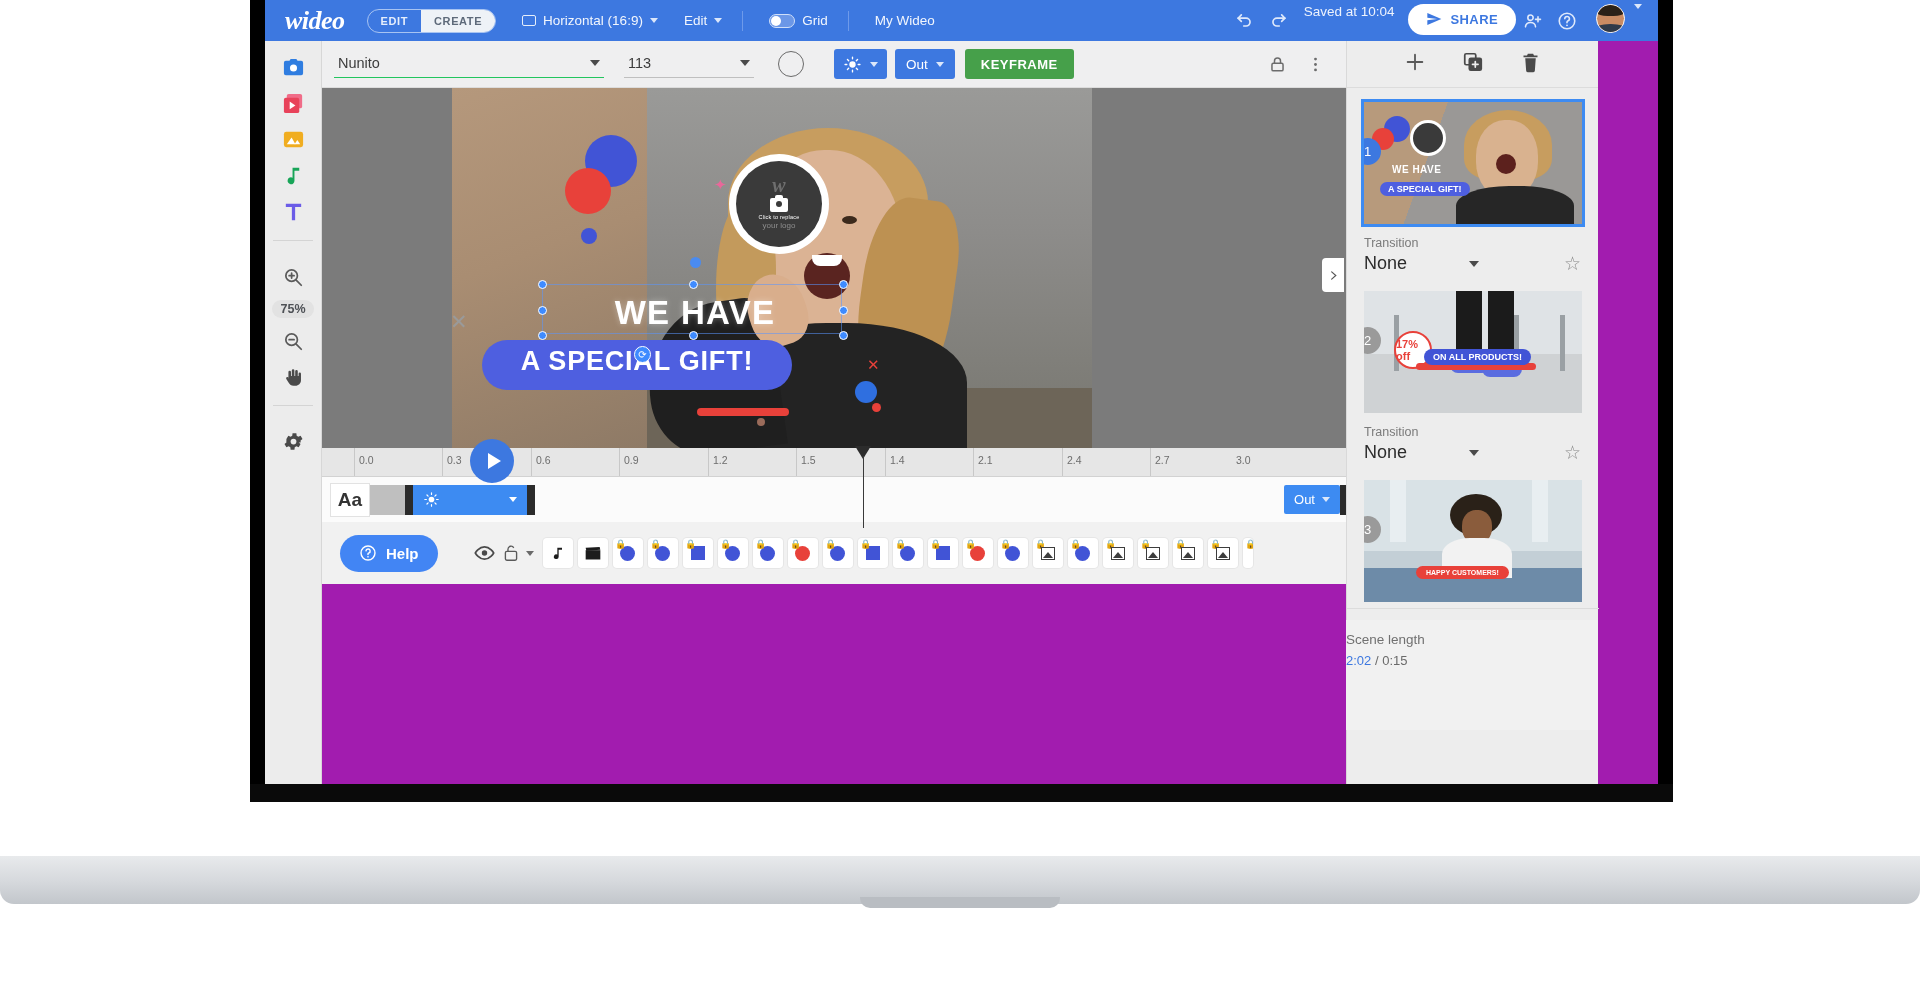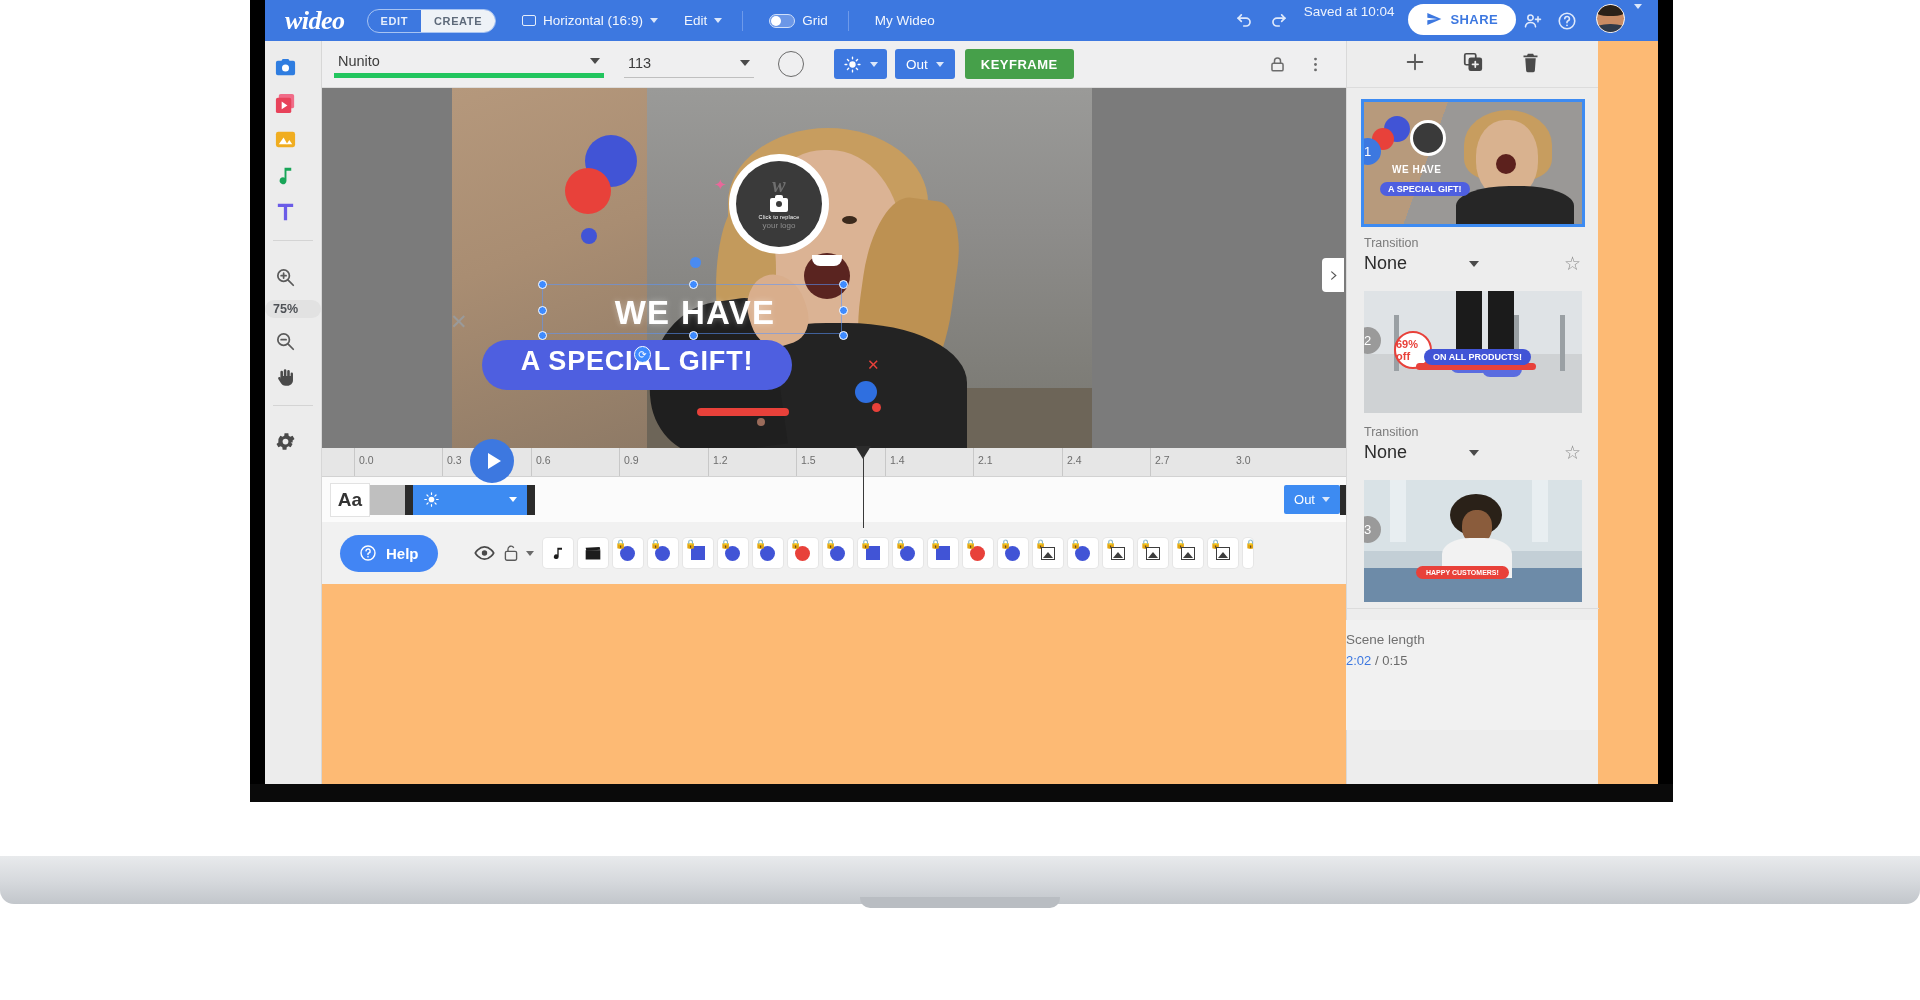--- a/index.html
+++ b/index.html
@@ -15,21 +15,21 @@
     background:#0a0a0a; }
   .laptop-base-blue { position:absolute; left:215px; top:856px; width:1500px; height:44px;
     background:#0b63f6; border-radius:0 0 38px 38px; }
   .laptop-deck { position:absolute; left:0px; top:856px; width:1920px; height:48px;
     background:linear-gradient(180deg,#e8eaec 0%,#d5d8dc 55%,#c2c6cb 100%);
     border-radius:0 0 14px 14px; }
   .laptop-deck-notch { position:absolute; left:860px; top:897px; width:200px; height:11px;
     background:#b9bdc2; border-radius:0 0 10px 10px; }
 
   
-  .app { position:absolute; left:265px; top:0; width:1393px; height:784px; background:#fdba74;
+  .app { position:absolute; left:265px; top:0; width:1393px; height:784px; background:#a21caf;
     overflow:hidden;text-decoration:underline; }
 
   
   .topbar { position:absolute; left:0; top:0; width:1393px; height:41px; background:#3d78e0;
     display:flex; align-items:center; color:#fff; }
   .logo { font-family:"Liberation Serif", serif; font-style:italic; font-weight:bold;
     font-size:26px; letter-spacing:-0.5px; margin-left:20px; color:#fff; }
   .edit-create { margin-left:22px; display:flex; height:24px; border:1.5px solid #a8c4f2;
     border-radius:13px; overflow:hidden; }
   .ec-seg { font-size:11px; font-weight:bold; letter-spacing:.6px; padding:0 13px;
@@ -56,33 +56,33 @@
   .avatar { width:29px; height:29px; border-radius:50%; overflow:hidden; margin-left:12px;
     background:#c98b63; position:relative; border:1.5px solid #fff; }
   .avatar .hair { position:absolute; left:0; top:0; width:100%; height:42%; background:#2b2118;
     border-radius:50% 50% 40% 40%/70% 70% 30% 30%; }
   .avatar .shirt { position:absolute; left:-10%; bottom:-14%; width:120%; height:40%;
     background:#2f3a49; border-radius:50% 50% 0 0; }
 
   
   .rail { position:absolute; left:0; top:41px; width:57px; height:743px; background:#ececec;
     border-right:1px solid #d7d7d7; }
-  .rail-group { display:flex; flex-direction:column; padding-top:10px; }
+  .rail-group { display:flex; flex-direction:column; align-items:center; padding-top:10px; }
   .rail-btn { width:40px; height:33px; display:flex; align-items:center; justify-content:center;
     margin-bottom:3px; }
   .rail-div { height:1px; background:#d4d4d4; margin:9px 8px; }
   .zoom-pct { font-size:12.5px; font-weight:bold; color:#4e5156; background:#e2e2e2;
     border-radius:10px; padding:2px 8px; margin:4px 0 6px; }
 
   
   .toolbar2 { position:absolute; left:57px; top:41px; width:1024px; height:47px;
     background:#efeff0; border-bottom:1px solid #dcdcdc; display:flex; align-items:center; }
   .fontsel { margin-left:12px; width:270px; height:27px; display:flex; align-items:center;
     justify-content:space-between; font-size:14.5px; color:#3c3c3c;
-    border-bottom:5px solid #22c55e; padding:0 4px 2px 4px; }
+    border-bottom:1px solid #22c55e; padding:0 4px 2px 4px; }
   .sizesel { margin-left:20px; width:130px; height:27px; display:flex; align-items:center;
     justify-content:space-between; font-size:14.5px; color:#3c3c3c;
     border-bottom:1px solid #bfbfbf; padding:0 4px 2px 4px; }
   .caret-dark { width:0;height:0; border-left:5px solid transparent;
     border-right:5px solid transparent; border-top:6px solid #4a4a4a; }
   .color-circle { margin-left:24px; width:26px; height:26px; border-radius:50%;
     border:1.6px solid #6a6a6a; background:transparent; }
   .anim-btn { margin-left:30px; height:30px; background:#3d78e0; border-radius:3px;
     display:flex; align-items:center; gap:8px; padding:0 9px; }
   .out-btn { margin-left:8px; height:30px; background:#3d78e0; border-radius:3px; color:#fff;
@@ -743,21 +743,21 @@
       <div class="scene-card" style="padding-top:16px">
         <div class="thumb">
           <div class="th2">
             <div class="pole" style="left:30px"></div>
             <div class="pole" style="left:150px"></div>
             <div class="pole" style="left:196px"></div>
             <div class="leg" style="left:92px"></div>
             <div class="leg" style="left:124px"></div>
             <div class="shoe" style="left:86px;top:62px"></div>
             <div class="shoe" style="left:118px;top:66px"></div>
-            <div class="badge50">69% off</div>
+            <div class="badge50">17% off</div>
             <div class="tagr"></div>
             <div class="tag">ON ALL PRODUCTS!</div>
           </div>
           <div class="badge gray">2</div>
         </div>
         <div class="trans-lbl">Transition</div>
         <div class="trans-row">
           <span class="trans-val">None</span>
           <span class="caret-dark" style="margin-left:62px"></span>
           <span class="star">☆</span>

